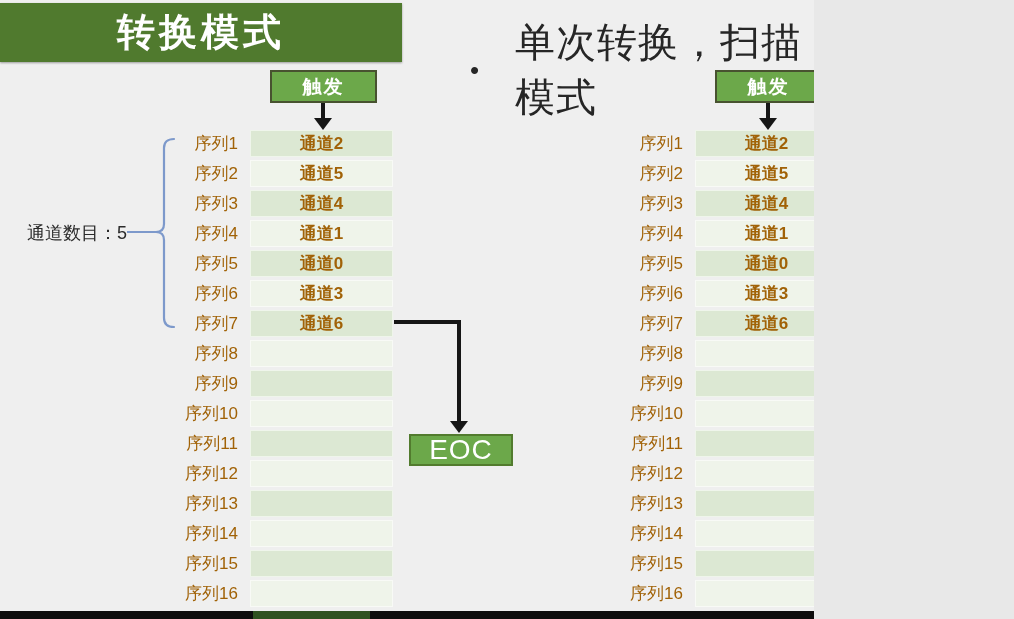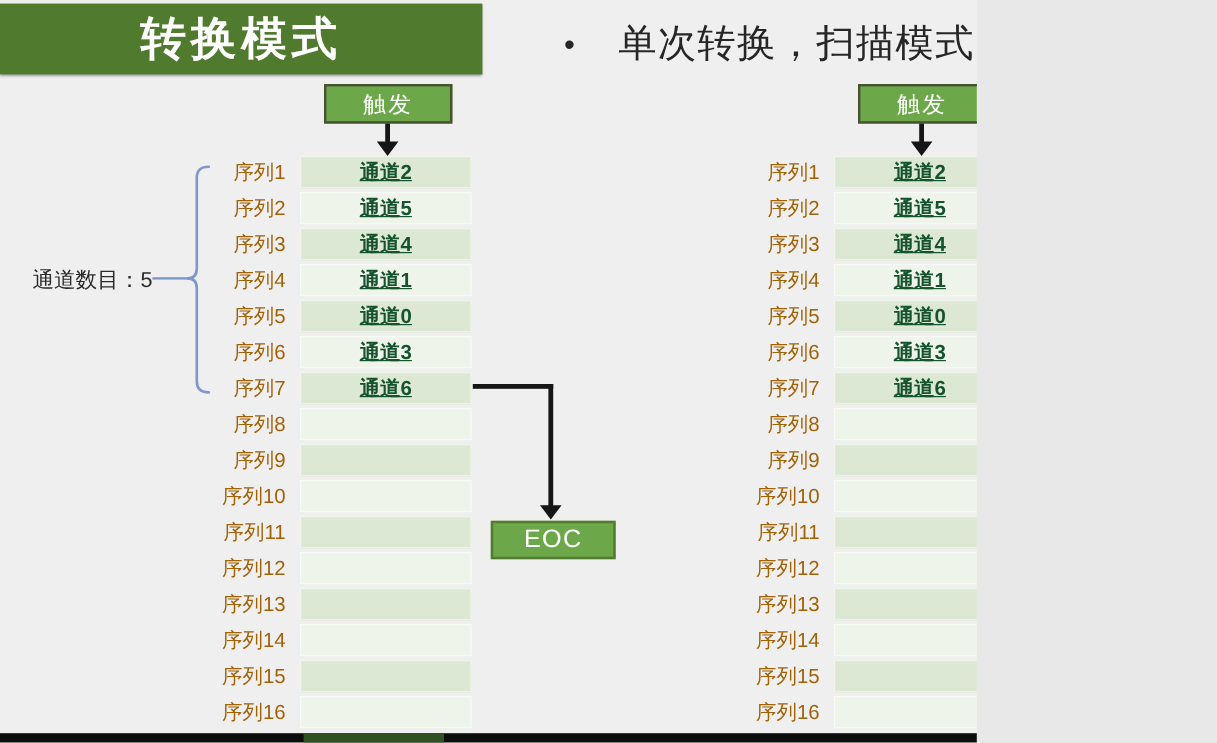--- a/index.html
+++ b/index.html
@@ -17,56 +17,55 @@
   }
   .title-banner span{
     color:#ffffff;font-size:38px;font-weight:bold;letter-spacing:4px;
   }
   
   .bullet-line{
     position:absolute;left:470px;top:15px;display:flex;align-items:center;
     color:#262626;
   }
   .bullet-marker{font-size:26px;margin-right:36px;}
-  .bullet-text{font-size:32px;letter-spacing:1px;}
+  .bullet-text{font-size:40px;letter-spacing:1px;}
   
   .trigger-box{
     position:absolute;top:70px;width:107px;height:33px;
     background:#6ca84a;border:2px solid #485230;box-sizing:border-box;
     display:flex;align-items:center;justify-content:center;
   }
-  .trigger-box span{color:#fff;font-size:19px;font-weight:normal;letter-spacing:2px;}
+  .trigger-box span{color:#fff;font-size:19px;font-weight:bold;letter-spacing:2px;}
   
   .eoc-box{
     position:absolute;top:434px;width:104px;height:32px;
     background:#6ca84a;border:2px solid #527b2e;box-sizing:border-box;
     display:flex;align-items:center;justify-content:center;
   }
-  .eoc-box span{color:#ffffff;font-size:21px;letter-spacing:1px;}
+  .eoc-box span{color:#ffffff;font-size:28px;letter-spacing:1px;}
   
   .v-line,.h-line{position:absolute;background:#161616;}
   .v-line{width:4px;}
   .h-line{height:4px;}
   .arrow-head-down{
     position:absolute;width:0;height:0;
     border-left:9px solid transparent;border-right:9px solid transparent;
     border-top:12px solid #161616;
   }
   
   .rows{position:absolute;top:130px;width:233px;}
   .row{display:flex;align-items:center;height:27px;margin-bottom:3px;}
   .seq-label{
     width:78px;margin-right:12px;text-align:right;
     font-size:17px;color:#a16207;white-space:nowrap;
   }
   .chan-cell{
     width:143px;height:27px;display:flex;align-items:center;justify-content:center;
-    font-size:17px;font-weight:bold;color:#14532d;
+    font-size:17px;font-weight:bold;color:#a16207;
     box-shadow:inset 0 0 0 1px rgba(255,255,255,.55);
-    text-decoration:underline;
   }
   .row:nth-child(odd) .chan-cell{background:#dce8d3;}
   .row:nth-child(even) .chan-cell{background:#eff4ea;}
   
   .brace-svg{position:absolute;left:150px;top:137px;}
   .brace-connector{position:absolute;left:127px;top:231px;width:30px;height:2px;background:#7d99cb;}
   .channel-count{
     position:absolute;left:0px;top:221px;width:127px;text-align:right;
     font-size:18px;color:#2a2a2a;white-space:nowrap;
   }

